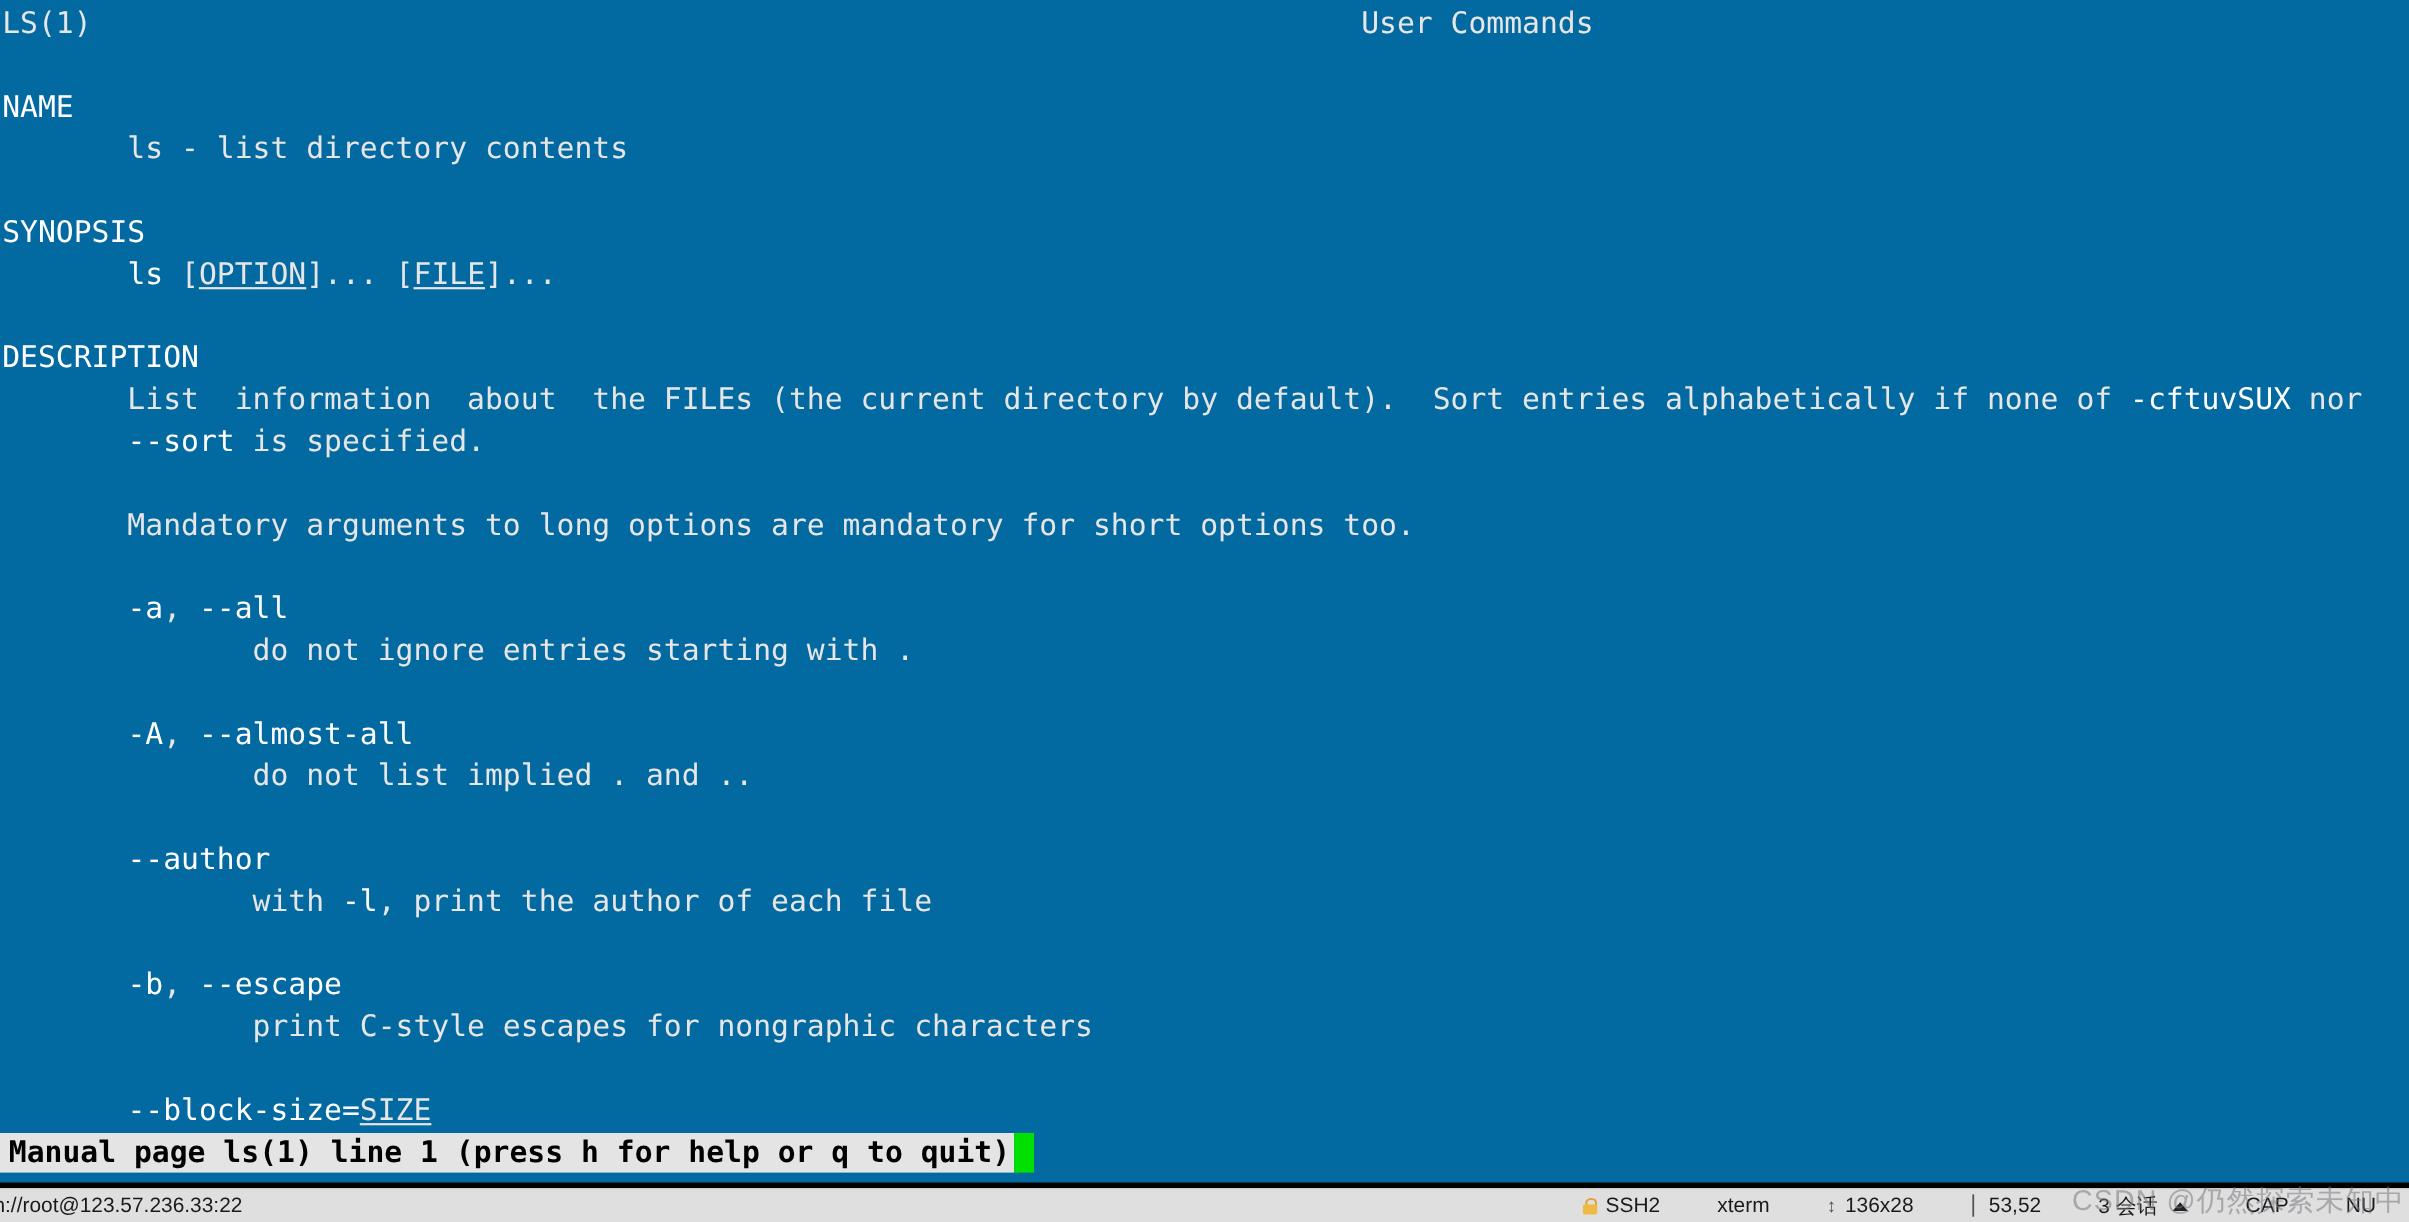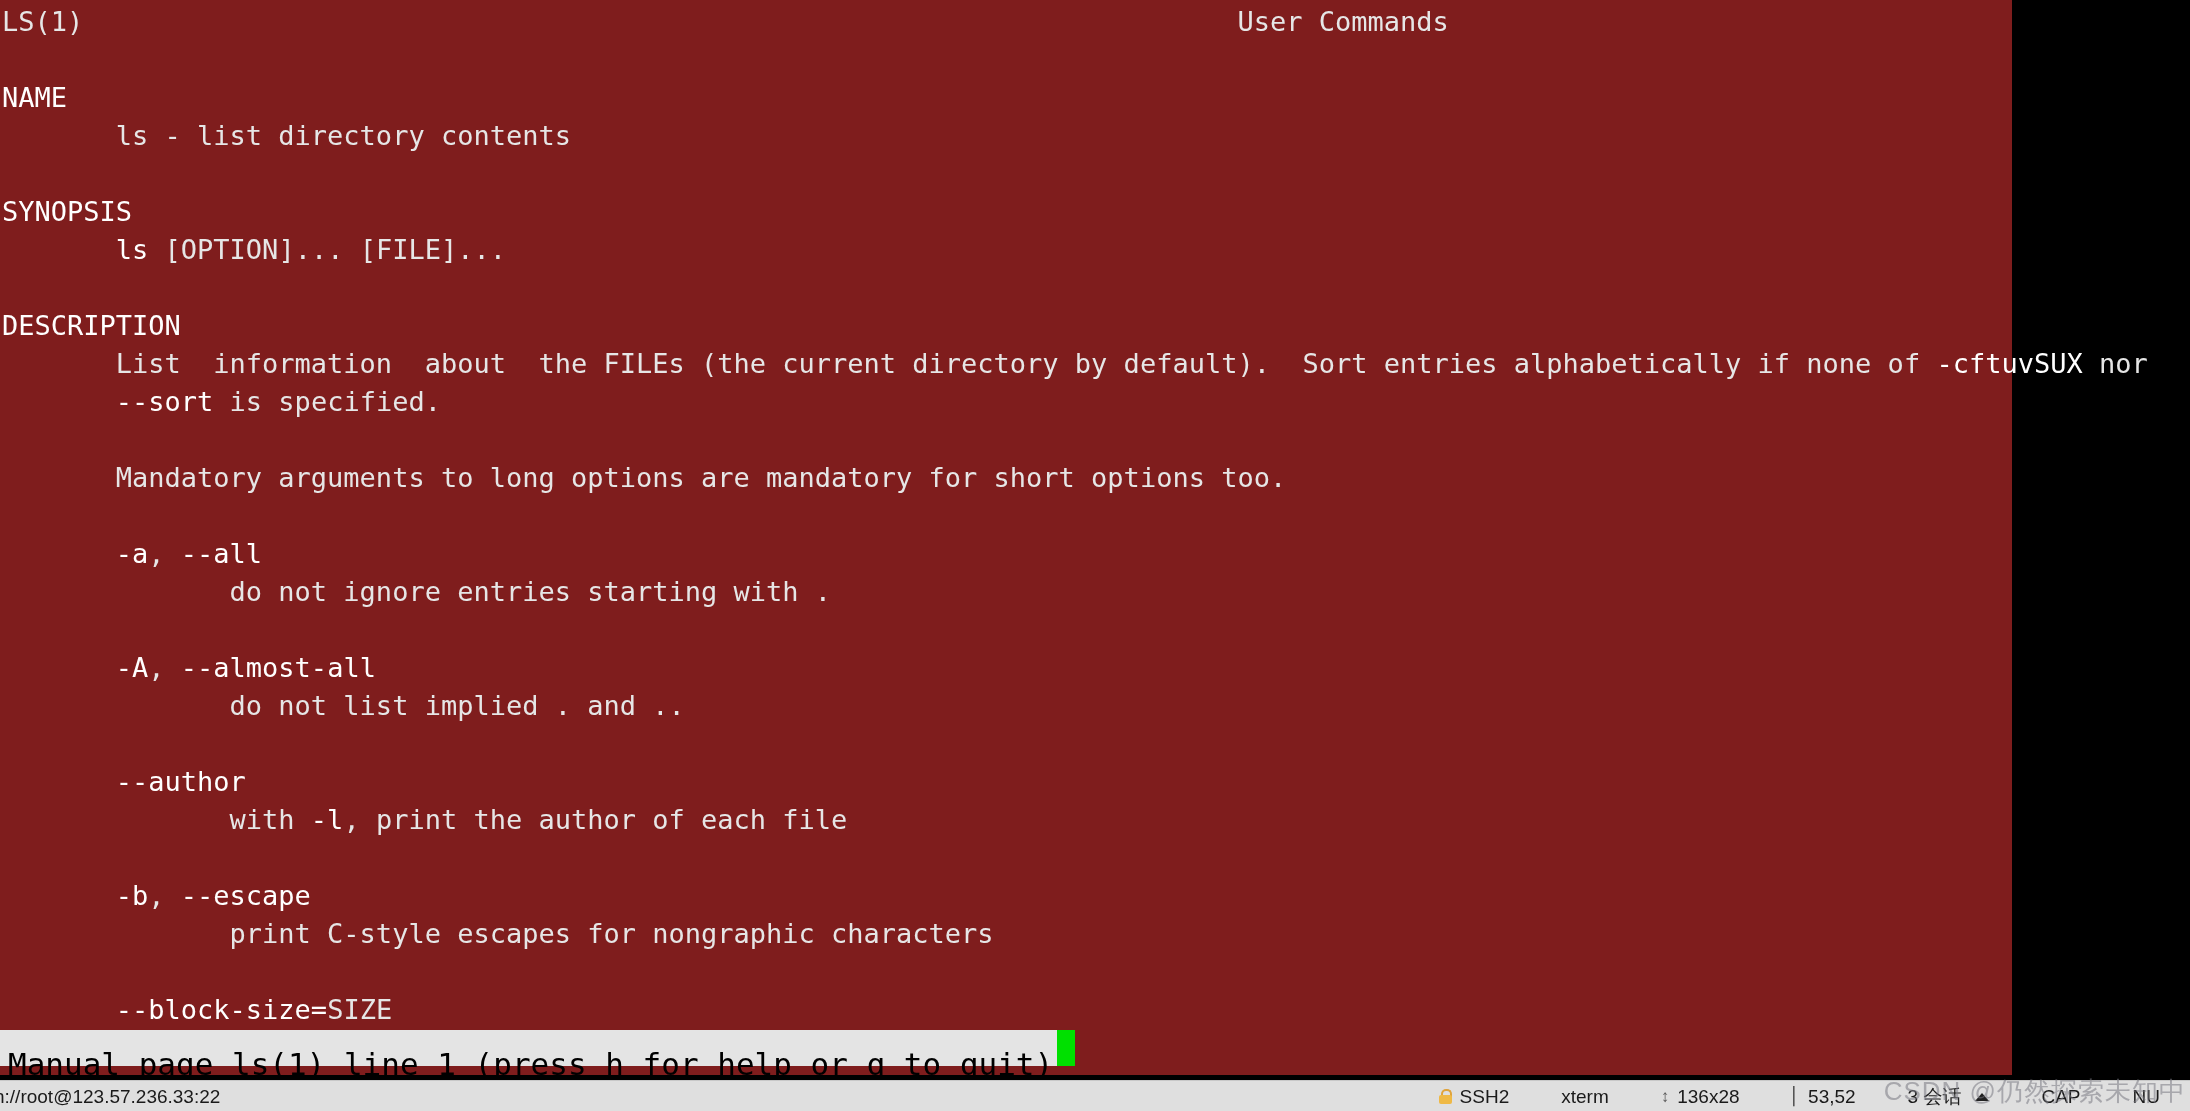--- a/index.html
+++ b/index.html
@@ -12,23 +12,23 @@
     height: 1111px;
     overflow: hidden;
     font-family: "DejaVu Sans Mono", "Liberation Mono", monospace;
   }
 
   
   #terminal {
     position: absolute;
     left: 0;
     top: 0;
-    width: 2012px;
+    width: 2190px;
     height: 1075px;
-    background: #7f1d1d;
+    background: #0369a1;
     color: #e6e6e6;
     font-family: "DejaVu Sans Mono", "Liberation Mono", monospace;
     font-size: 27px;
     line-height: 38px;
     white-space: pre;
     letter-spacing: 0px;
   }
   #term-lines {
     position: absolute;
     left: 2px;
@@ -36,39 +36,40 @@
     width: 2186px;
   }
   .tline {
     height: 38px;
     white-space: pre;
     font-size: 27px;
     line-height: 38px;
     color: #e6e6e6;
   }
   .b   { font-weight: normal; color: #ffffff; }
-  .u   { text-underline-offset: 3px; }
+  .u   { text-decoration: underline; text-underline-offset: 3px; }
 
   
   #status-line {
     position: absolute;
     left: 0;
     top: 1030px;
     height: 36px;
     display: flex;
     align-items: stretch;
   }
   #status-text {
     background: #e4e4e4;
     color: #000000;
     font-family: "DejaVu Sans Mono", "Liberation Mono", monospace;
-    font-size: 31px;
+    font-size: 27px;
     line-height: 36px;
-    padding: 16px 4px 0 8px;
+    padding: 0 4px 0 8px;
     white-space: pre;
+    font-weight: bold;
   }
   #status-cursor {
     width: 18px;
     background: #00e000;
   }
 
   
   #taskbar {
     position: absolute;
     left: 0;

